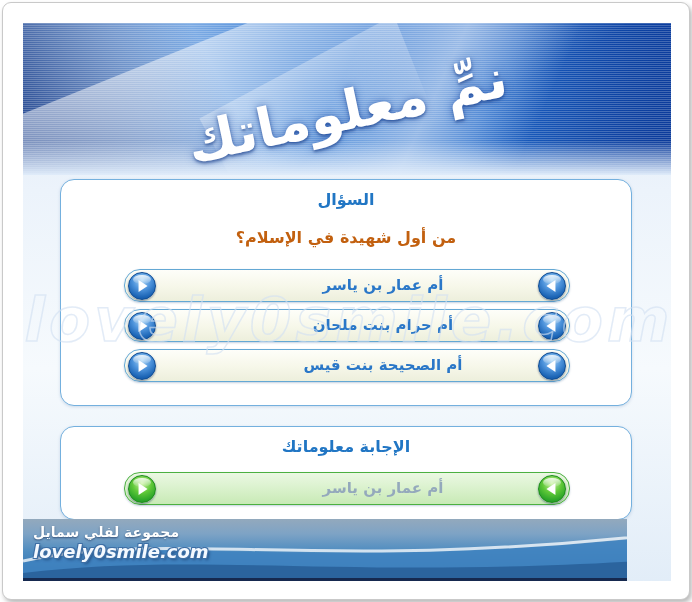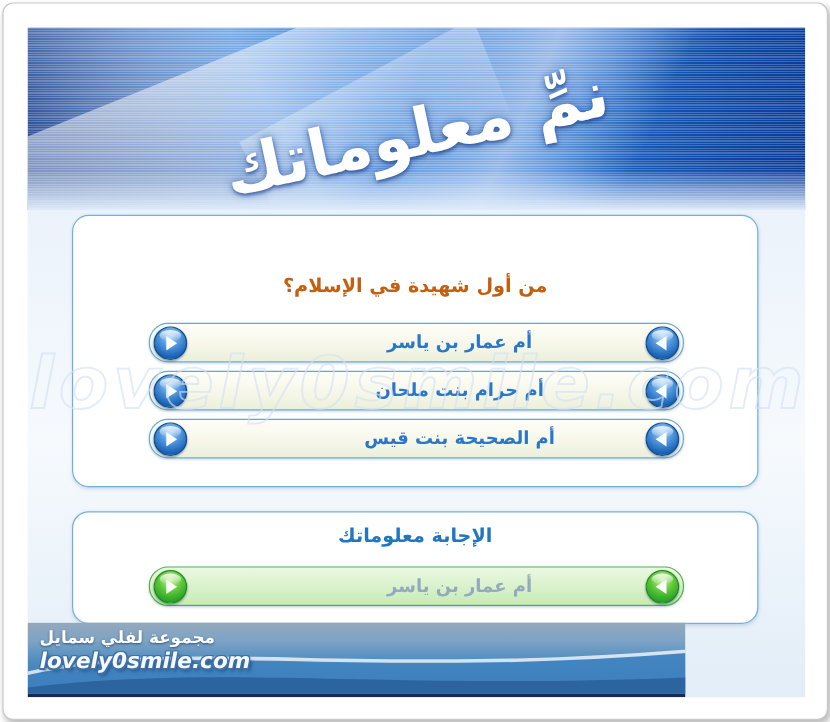--- a/index.html
+++ b/index.html
@@ -63,21 +63,21 @@
     border-left:9px solid #fff;border-top:6px solid transparent;border-bottom:6px solid transparent;}
   .tri-left{transform:translate(-62%,-50%);
     border-right:9px solid #fff;border-top:6px solid transparent;border-bottom:6px solid transparent;}
 
   
   .watermark{position:absolute;left:-14px;top:262px;width:680px;z-index:6;pointer-events:none;
     font-size:60px;font-weight:bold;font-style:italic;letter-spacing:4px;white-space:nowrap;
     text-align:center;color:transparent;-webkit-text-stroke:1.5px rgba(210,225,242,.85);opacity:.75;}
 
   
-  .footer{position:absolute;left:0;bottom:0;width:548px;height:62px;z-index:3;overflow:hidden;
+  .footer{position:absolute;left:0;bottom:0;width:604px;height:62px;z-index:3;overflow:hidden;
     border-bottom:3px solid #16294f;box-sizing:border-box;
     background:linear-gradient(180deg,#93a9bd 0%,#7ea3c5 25%,#4e8cc0 55%,#2f6fae 100%);padding-left:36px;}
   .footer svg{position:absolute;left:0;top:0;}
   .footer-textblock{position:absolute;left:10px;top:5px;z-index:4;text-align:left;}
   .footer-group{color:#ffffff;font-size:14px;font-weight:bold;
     text-shadow:0 1px 2px rgba(10,30,70,.6);}
   .footer-site{color:#f4f9ff;font-size:18px;font-weight:bold;font-style:italic;margin-top:1px;
     text-shadow:1px 1px 0 #3e6fa5,-1px -1px 0 #3e6fa5,1px -1px 0 #3e6fa5,-1px 1px 0 #3e6fa5,2px 2px 3px rgba(15,40,85,.55);}
 </style>
 </head>
@@ -86,20 +86,21 @@
 <div class="frame">
   <div class="panel">
 
     <div class="banner">
       <div class="beam beam1"></div>
       <div class="beam beam2"></div>
       <div class="logo" dir="rtl">نمِّ معلوماتك</div>
     </div>
 
     <div class="card q-card">
+      <div class="card-title" dir="rtl">السؤال</div>
       <div class="question-text" dir="rtl">من أول شهيدة في الإسلام؟</div>
 
       <div class="bar opt1">
         <span class="round-btn btn-left">
           <span class="tri tri-right"></span>
         </span>
         <span class="label" dir="rtl">أم عمار بن ياسر</span>
         <span class="round-btn btn-right">
           <span class="tri tri-left"></span>
         </span>

